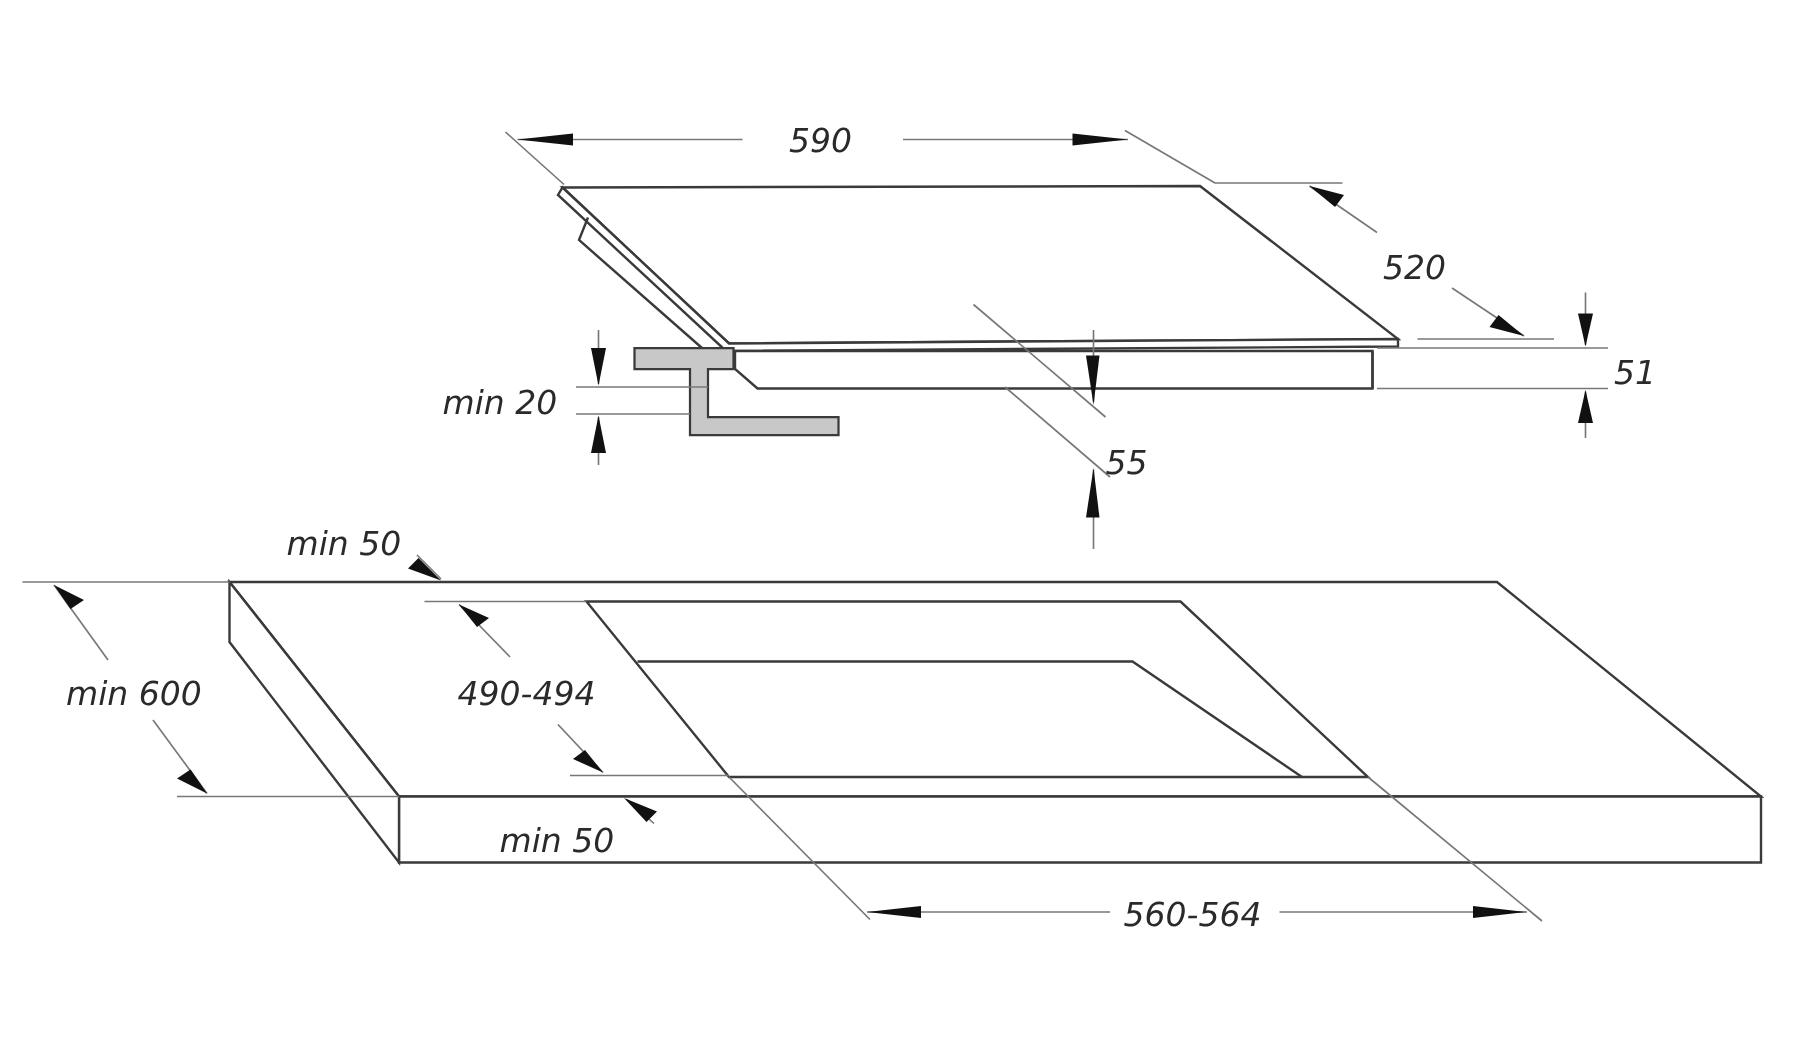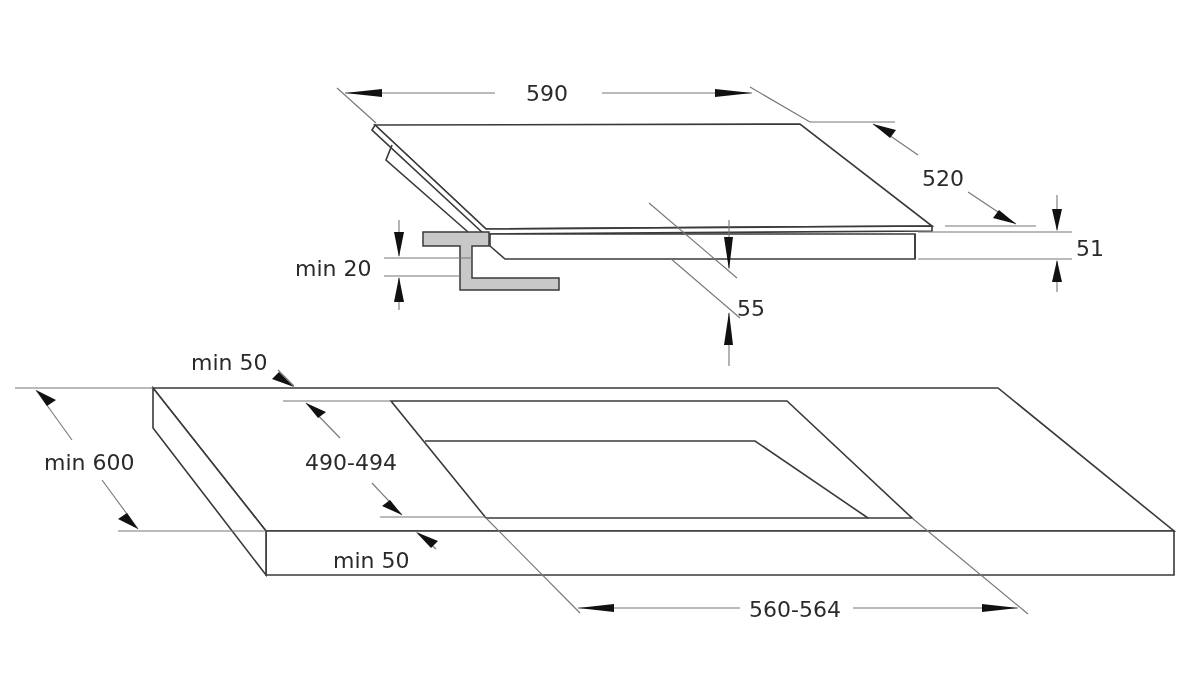--- a/index.html
+++ b/index.html
@@ -1,17 +1,17 @@
 <!DOCTYPE html>
 <html><head>
   <meta charset="utf-8">
   <style>
     html, body { margin: 0; padding: 0; background: #ffffff; }
     body { width: 1200px; height: 698px; overflow: hidden; position: relative; }
-    #stage { position: absolute; left: 0; top: 0; width: 1200px; height: 640px; }
+    #stage { position: absolute; left: 0; top: 0; width: 1200px; height: 640px; font-style: italic; }
     svg { display: block; }
     .ln { stroke: #3a3a3a; stroke-width: 1.6; fill: none; }
     .dim { stroke: #777; stroke-width: 1.1; fill: none; }
     .arrow { fill: #111; stroke: none; }
     .bracket { fill: #c8c8c8; stroke: #3a3a3a; stroke-width: 1.5; }
     .lbl { font-family: "DejaVu Sans", sans-serif; font-size: 22px; fill: #2a2a2a; }
     .face { fill: #ffffff; stroke: #3a3a3a; stroke-width: 1.6; }
   </style>
 </head>
 <body>

